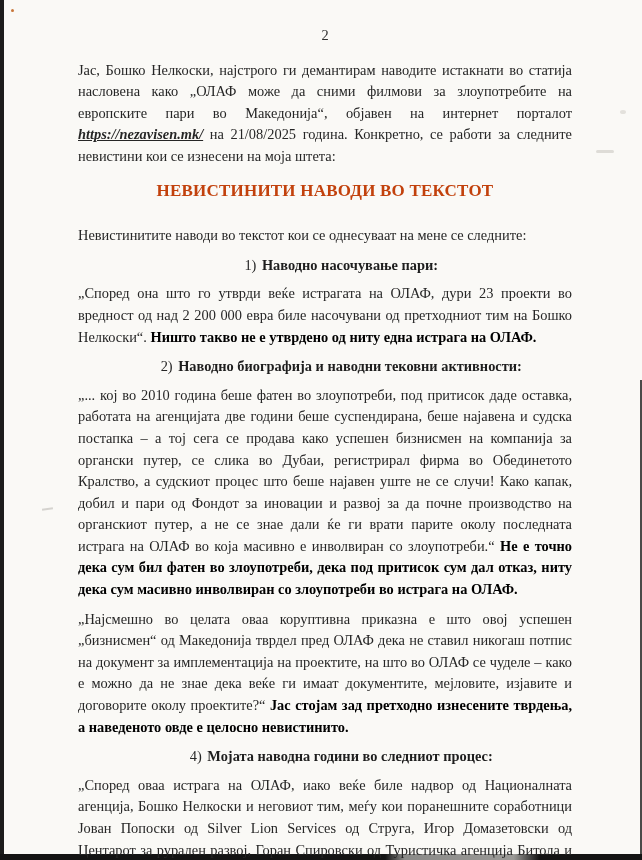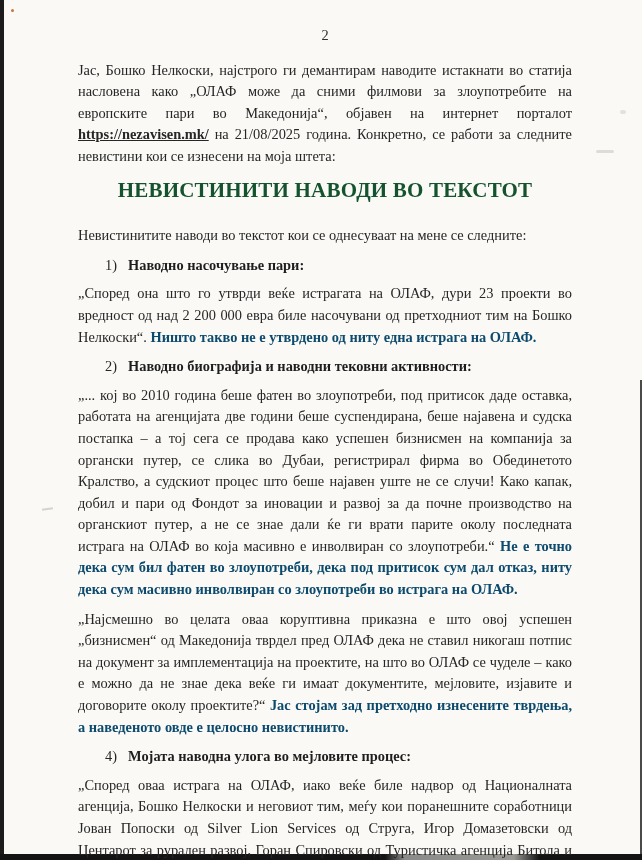--- a/index.html
+++ b/index.html
@@ -83,51 +83,53 @@
   }
   .intro {
     text-align: justify;
     margin-bottom: 4px;
   }
   .doc-link {
     font-weight: bold;
     text-decoration: underline;
     color: inherit;
     cursor: pointer;
+    font-style: italic;
   }
   .section-heading {
-    font-size: 21px;
+    font-size: 17px;
     font-weight: bold;
     text-align: center;
     letter-spacing: 0.2px;
-    color: #14532d;
+    color: #c2410c;
     margin: 12px 0 24px 0;
   }
   .lead {
     margin-bottom: 4px;
   }
   .claim-heading {
     margin: 8px 0 7px 0;
     padding-left: 27px;
     font-weight: bold;
     color: #1e1e1e;
+    text-align: center;
   }
   .claim-num {
     font-weight: normal;
     display: inline-block;
     min-width: 23px;
     color: #262626;
   }
   .claim-body {
     text-align: justify;
     margin-bottom: 8px;
   }
   .rebuttal {
     font-weight: bold;
-    color: #0c4a6e;
+    color: #000000;
   }
 </style>
 </head>
 <body>
 
 <div class="page">
 
   <div class="edge-left"></div>
   <div class="edge-right"></div>
   <div class="edge-bottom"></div>
@@ -147,17 +149,17 @@
     <p class="lead">Невистинитите наводи во текстот кои се однесуваат на мене се следните:</p>
 
     <p class="claim-heading"><span class="claim-num">1)</span><span>Наводно насочување пари:</span></p>
     <p class="claim-body"><span>„Според она што го утврди веќе истрагата на ОЛАФ, дури 23 проекти во вредност од над 2 200 000 евра биле насочувани од претходниот тим на Бошко Нелкоски“. </span><span class="rebuttal">Ништо такво не е утврдено од ниту една истрага на ОЛАФ.</span></p>
 
     <p class="claim-heading"><span class="claim-num">2)</span><span>Наводно биографија и наводни тековни активности:</span></p>
     <p class="claim-body"><span>„... кој во 2010 година беше фатен во злоупотреби, под притисок даде оставка, работата на агенцијата две години беше суспендирана, беше најавена и судска постапка – а тој сега се продава како успешен бизнисмен на компанија за органски путер, се слика во Дубаи, регистрирал фирма во Обединетото Кралство, а судскиот процес што беше најавен уште не се случи! Како капак, добил и пари од Фондот за иновации и развој за да почне производство на органскиот путер, а не се знае дали ќе ги врати парите околу последната истрага на ОЛАФ во која масивно е инволвиран со злоупотреби.“ </span><span class="rebuttal">Не е точно дека сум бил фатен во злоупотреби, дека под притисок сум дал отказ, ниту дека сум масивно инволвиран со злоупотреби во истрага на ОЛАФ.</span></p>
 
     <p class="claim-body"><span>„Најсмешно во целата оваа коруптивна приказна е што овој успешен „бизнисмен“ од Македонија тврдел пред ОЛАФ дека не ставил никогаш потпис на документ за имплементација на проектите, на што во ОЛАФ се чуделе – како е можно да не знае дека веќе ги имаат документите, мејловите, изјавите и договорите околу проектите?“ </span><span class="rebuttal">Јас стојам зад претходно изнесените тврдења, а наведеното овде е целосно невистинито.</span></p>
 
-    <p class="claim-heading"><span class="claim-num">4)</span><span>Мојата наводна улога во мејловите процес:</span></p>
+    <p class="claim-heading"><span class="claim-num">4)</span><span>Мојата наводна години во следниот процес:</span></p>
     <p class="claim-body"><span>„Според оваа истрага на ОЛАФ, иако веќе биле надвор од Националната агенција, Бошко Нелкоски и неговиот тим, меѓу кои поранешните соработници Јован Попоски од Silver Lion Services од Струга, Игор Домазетовски од Центарот за рурален развој, Горан Спировски од Туристичка агенција Битола и други се мешале во изборот на независните евалуатори за проектите, ги пишувале и селектирале апликациите, влијаеле на изборот на наградените и на крајот – сами ги имплементирале како субконтрактори, иако нивните компании и организации</span><span class="rebuttal"></span></p>
 
   </div>
 </div>
 
 </body></html>

